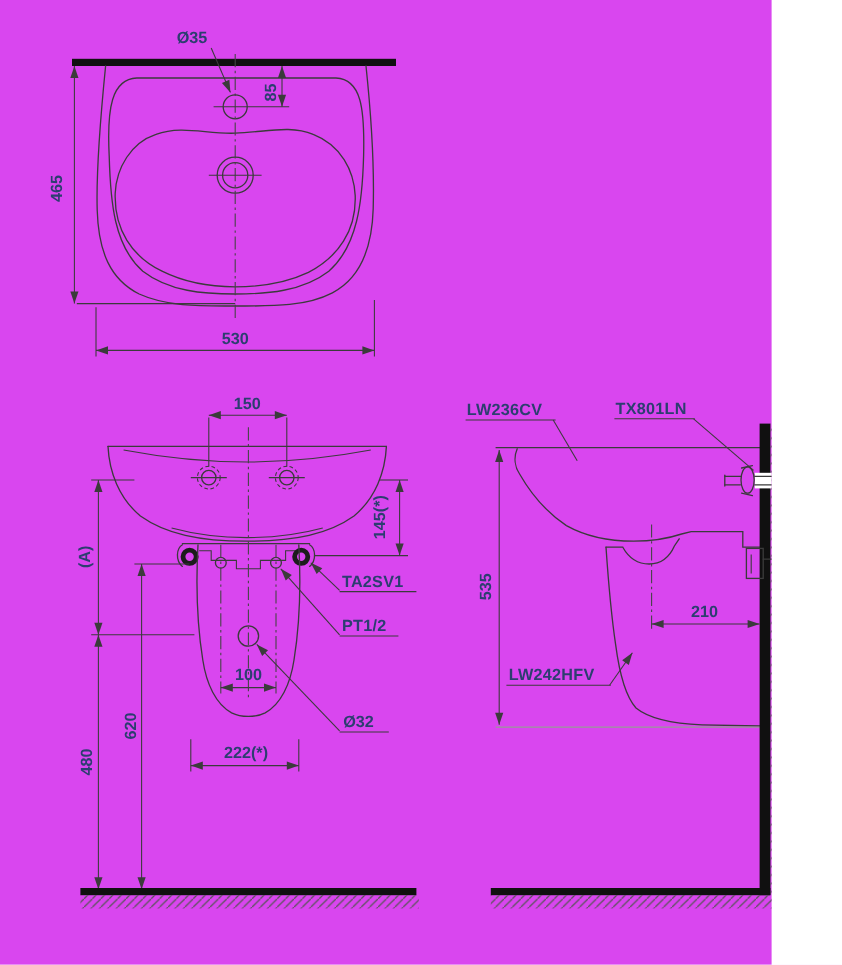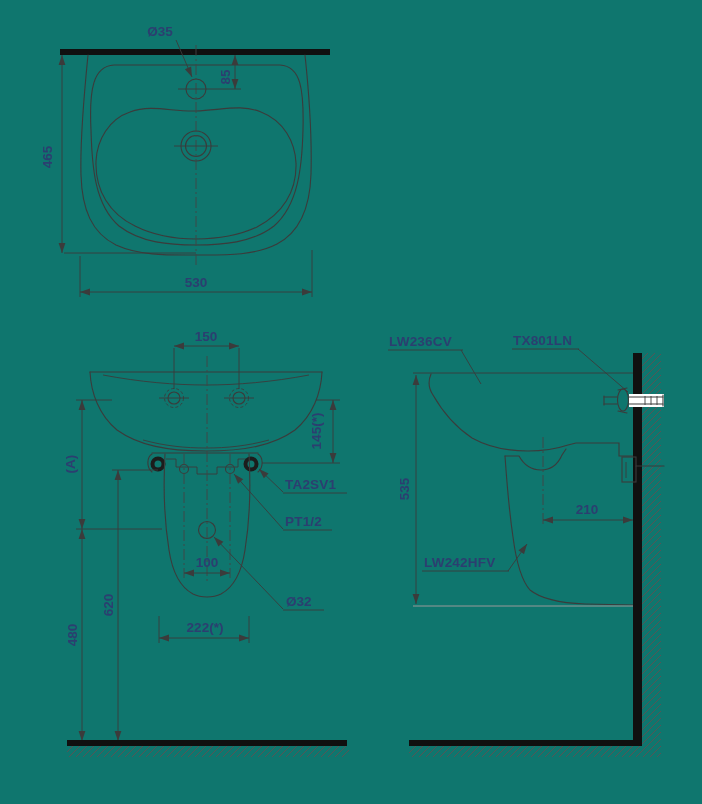--- a/index.html
+++ b/index.html
@@ -1,16 +1,16 @@
 <!DOCTYPE html>
 <html><head>
 <meta charset="utf-8">
 <style>
   html,body{margin:0;padding:0;background:#ffffff;}
-  .sheet{position:relative;width:702px;height:804px;background:#0f766e;overflow:hidden;}
+  .sheet{position:relative;width:643px;height:804px;background:#d946ef;overflow:hidden;}
   svg{position:absolute;left:0;top:0;}
   text{font-family:"Liberation Sans","DejaVu Sans",sans-serif;font-weight:700;fill:#2c3e70;}
   .dim{font-size:13.5px;}
   .model{font-size:13.5px;letter-spacing:.2px;}
   .ln{stroke:#3b3b3b;stroke-width:1.1;fill:none;stroke-linecap:round;}
   .thin{stroke:#3b3b3b;stroke-width:0.9;fill:none;}
   .cl{stroke:#444;stroke-width:0.9;fill:none;stroke-dasharray:11 3 2 3;}
   .dash{stroke:#3b3b3b;stroke-width:0.9;fill:none;stroke-dasharray:3 2.2;}
   .solid{fill:#101010;stroke:none;}
   .gray{stroke:#999;stroke-width:1;fill:none;}

